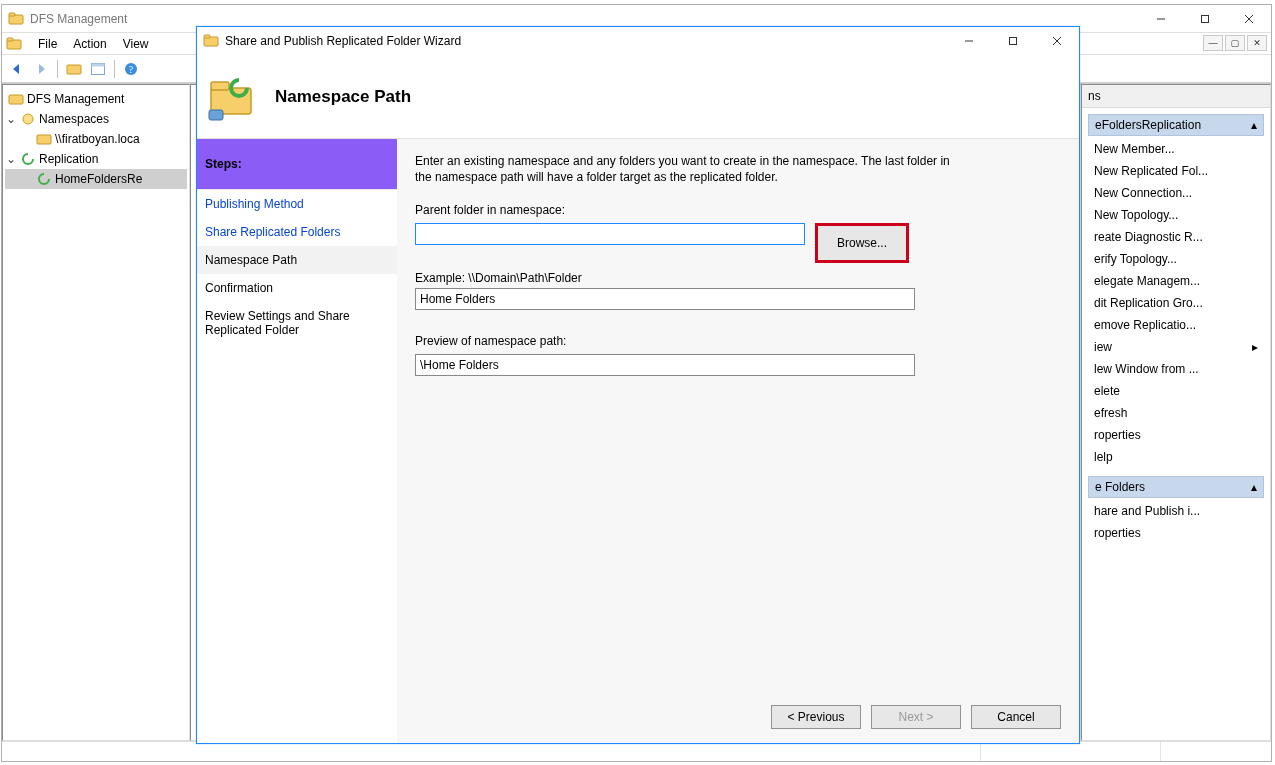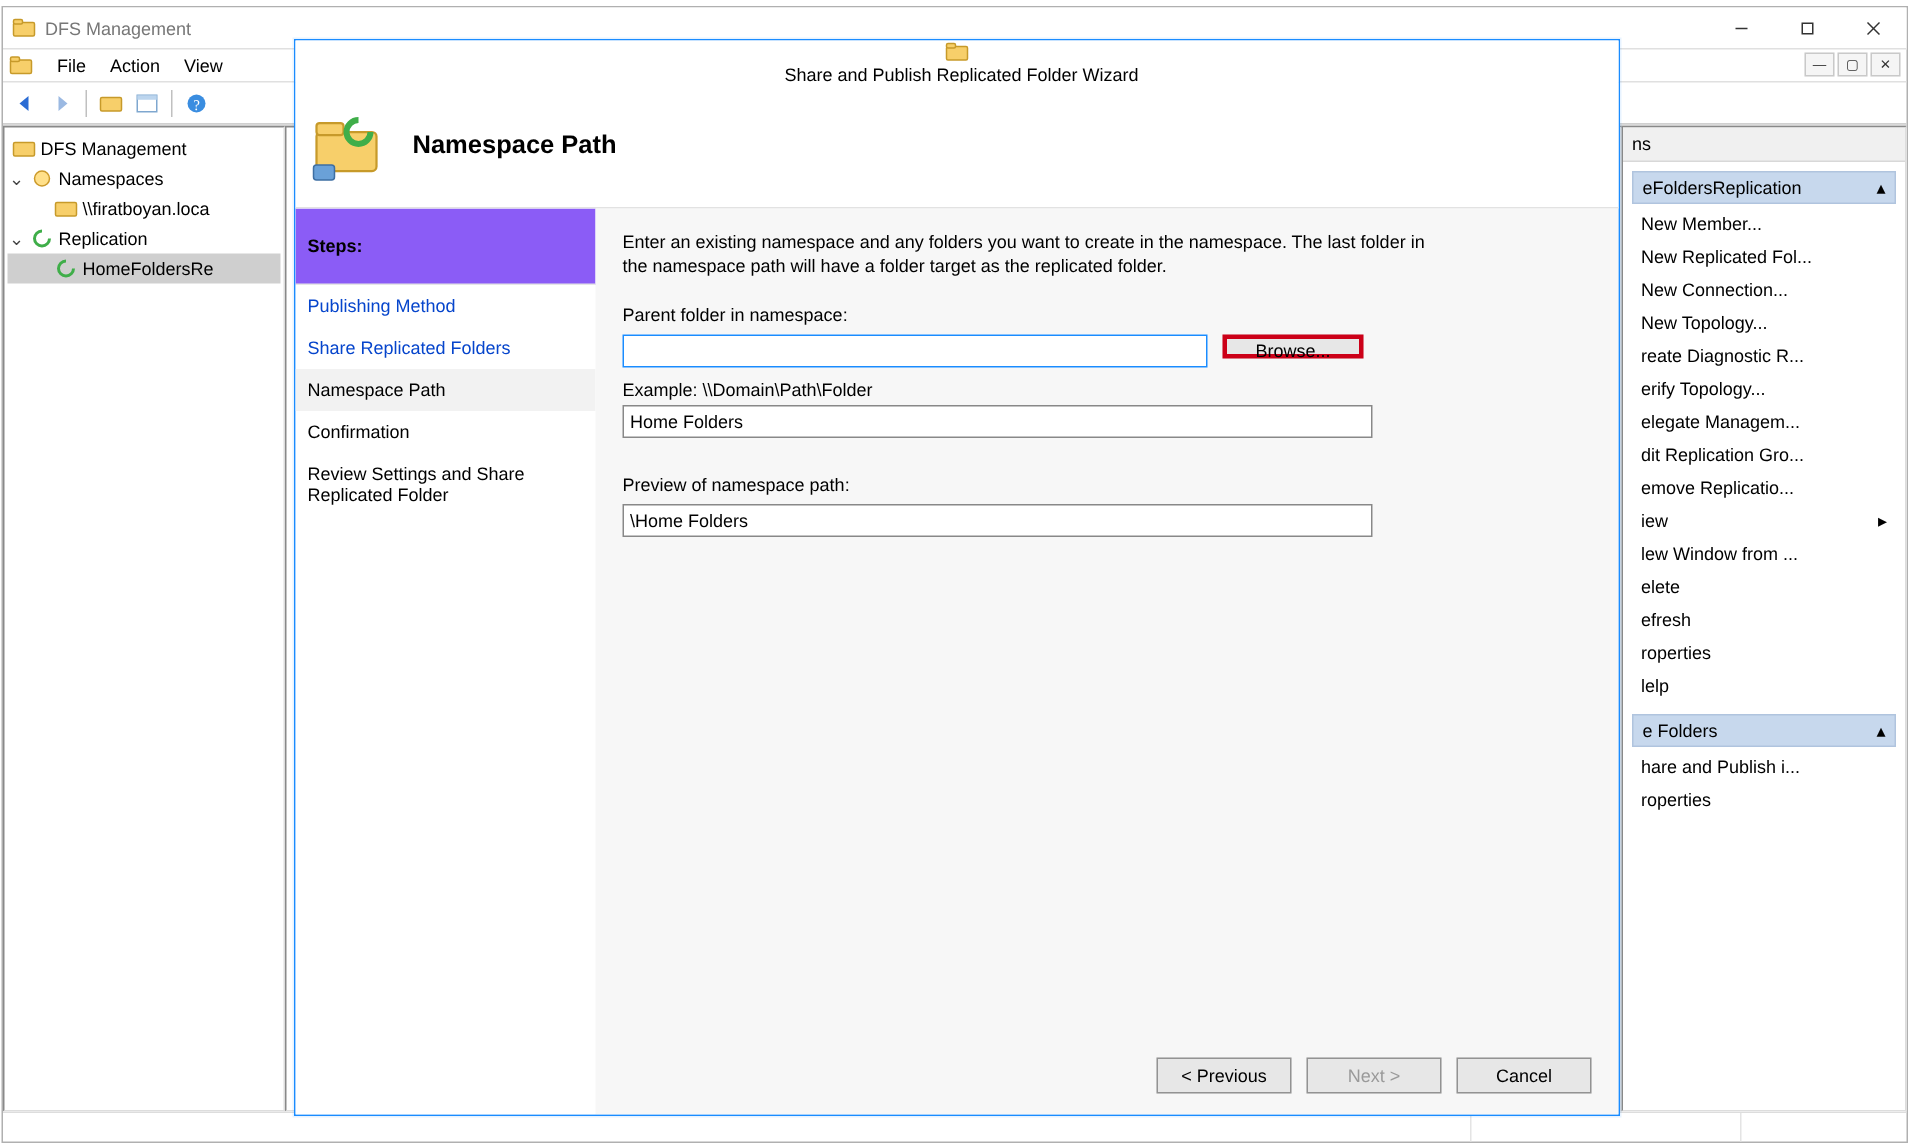--- a/index.html
+++ b/index.html
@@ -103,21 +103,20 @@
     border:1px solid #1a8cff;
     background:#fff;
     display:flex; flex-direction:column;
     box-shadow:0 0 0 1px rgba(26,140,255,0.1);
   }
   .wiz-titlebar {
     height:28px;
     display:flex; align-items:center;
     padding-left:6px;
     background:#fff;
-    flex-direction:column;
   }
   .wiz-titlebar .title-icon {width:16px;height:16px;display:inline-flex;margin-right:6px;}
   .wiz-titlebar .title-text {flex:1; font-size:12px; color:#000;}
   .wiz-header {
     height:84px;
     display:flex; align-items:center;
     padding-left:8px;
     border-bottom:1px solid #e2e2e2;
     background:#fff;
   }
@@ -158,21 +157,21 @@
   }
   .wiz-input.plain {border:1px solid #888; width:500px;}
   .wiz-readonly {
     width:500px; min-height:22px;
     border:1px solid #888;
     background:#fff;
     padding:3px 4px;
     font:inherit; color:#000;
   }
   .wiz-browse {
-    width:94px; height:16px;
+    width:94px; height:40px;
     border:3px solid #cc0018;
     background:#e7e7e7;
     font:inherit;
     color:#000;
   }
   .wiz-example {margin-top:8px; font-size:12px; color:#000;}
   .wiz-footer {
     position:absolute;
     right:18px; bottom:14px;
     display:flex; gap:10px;

